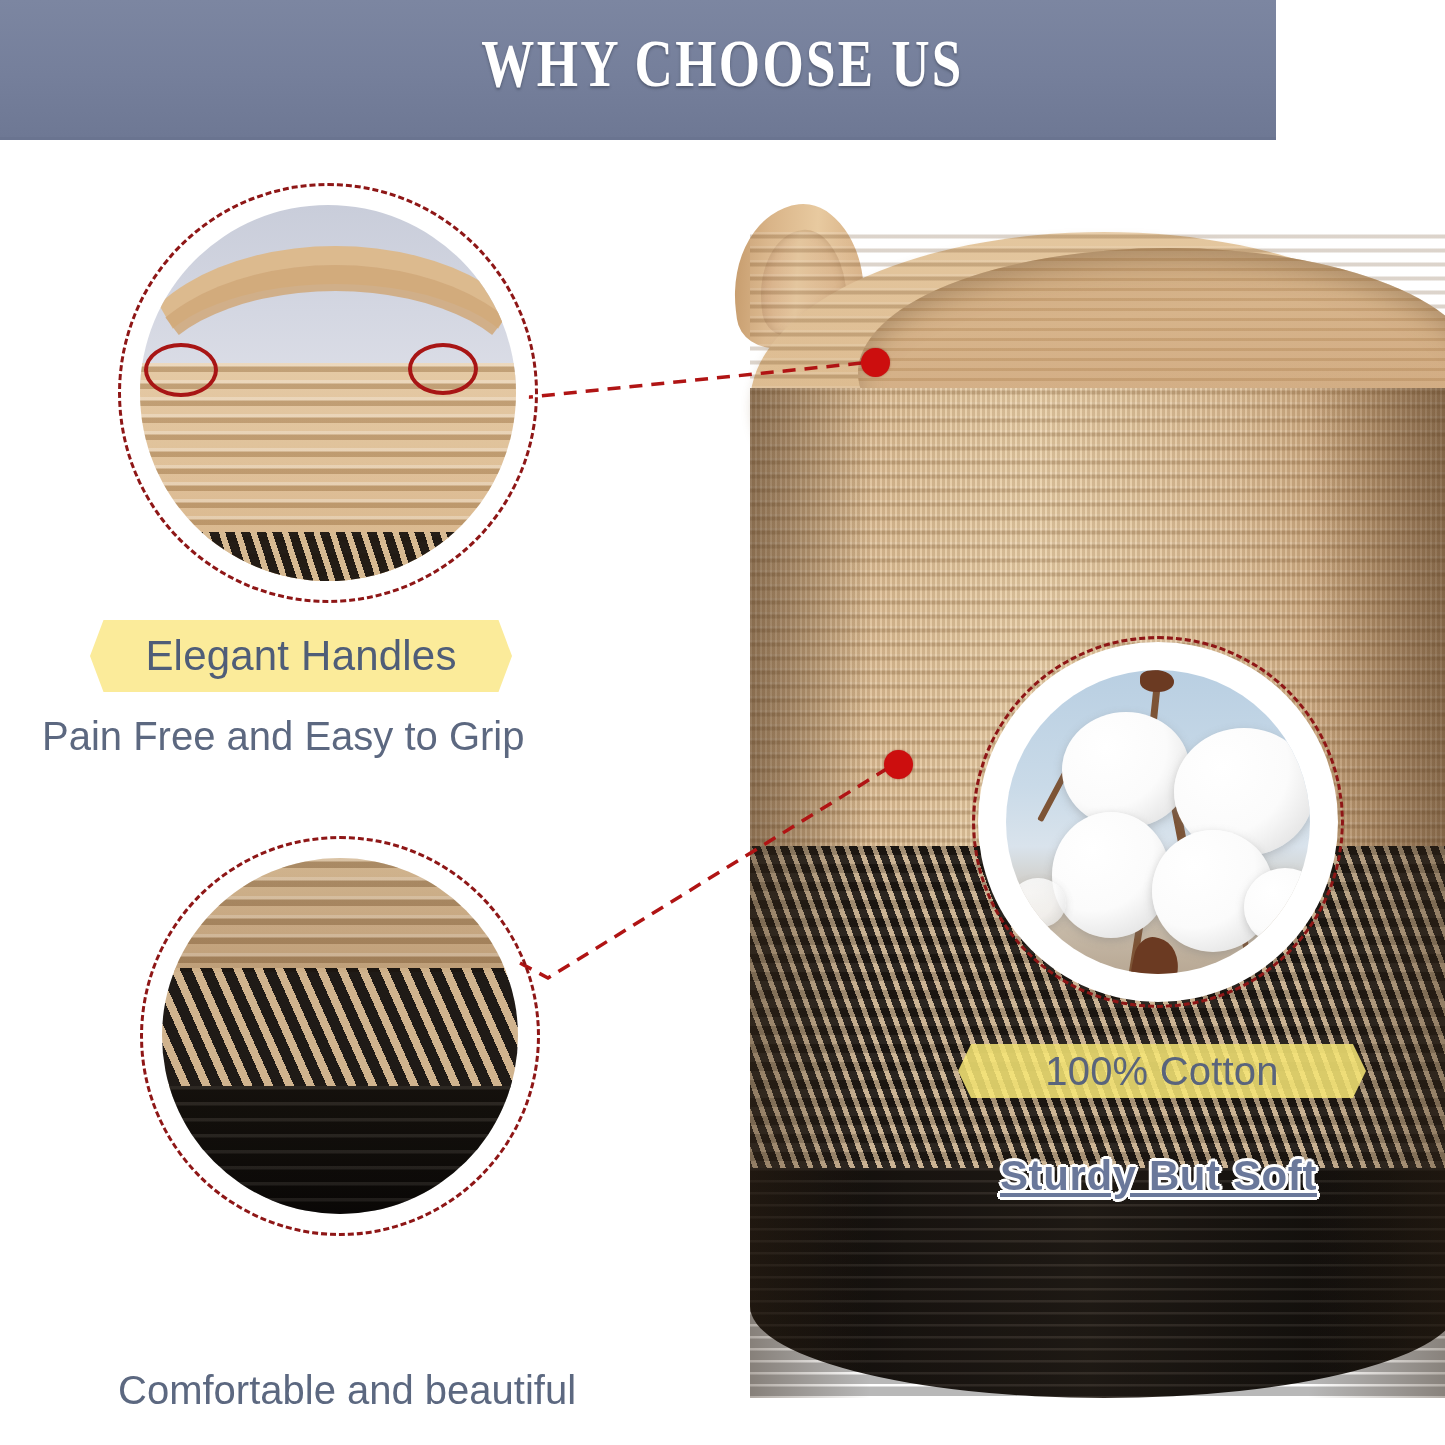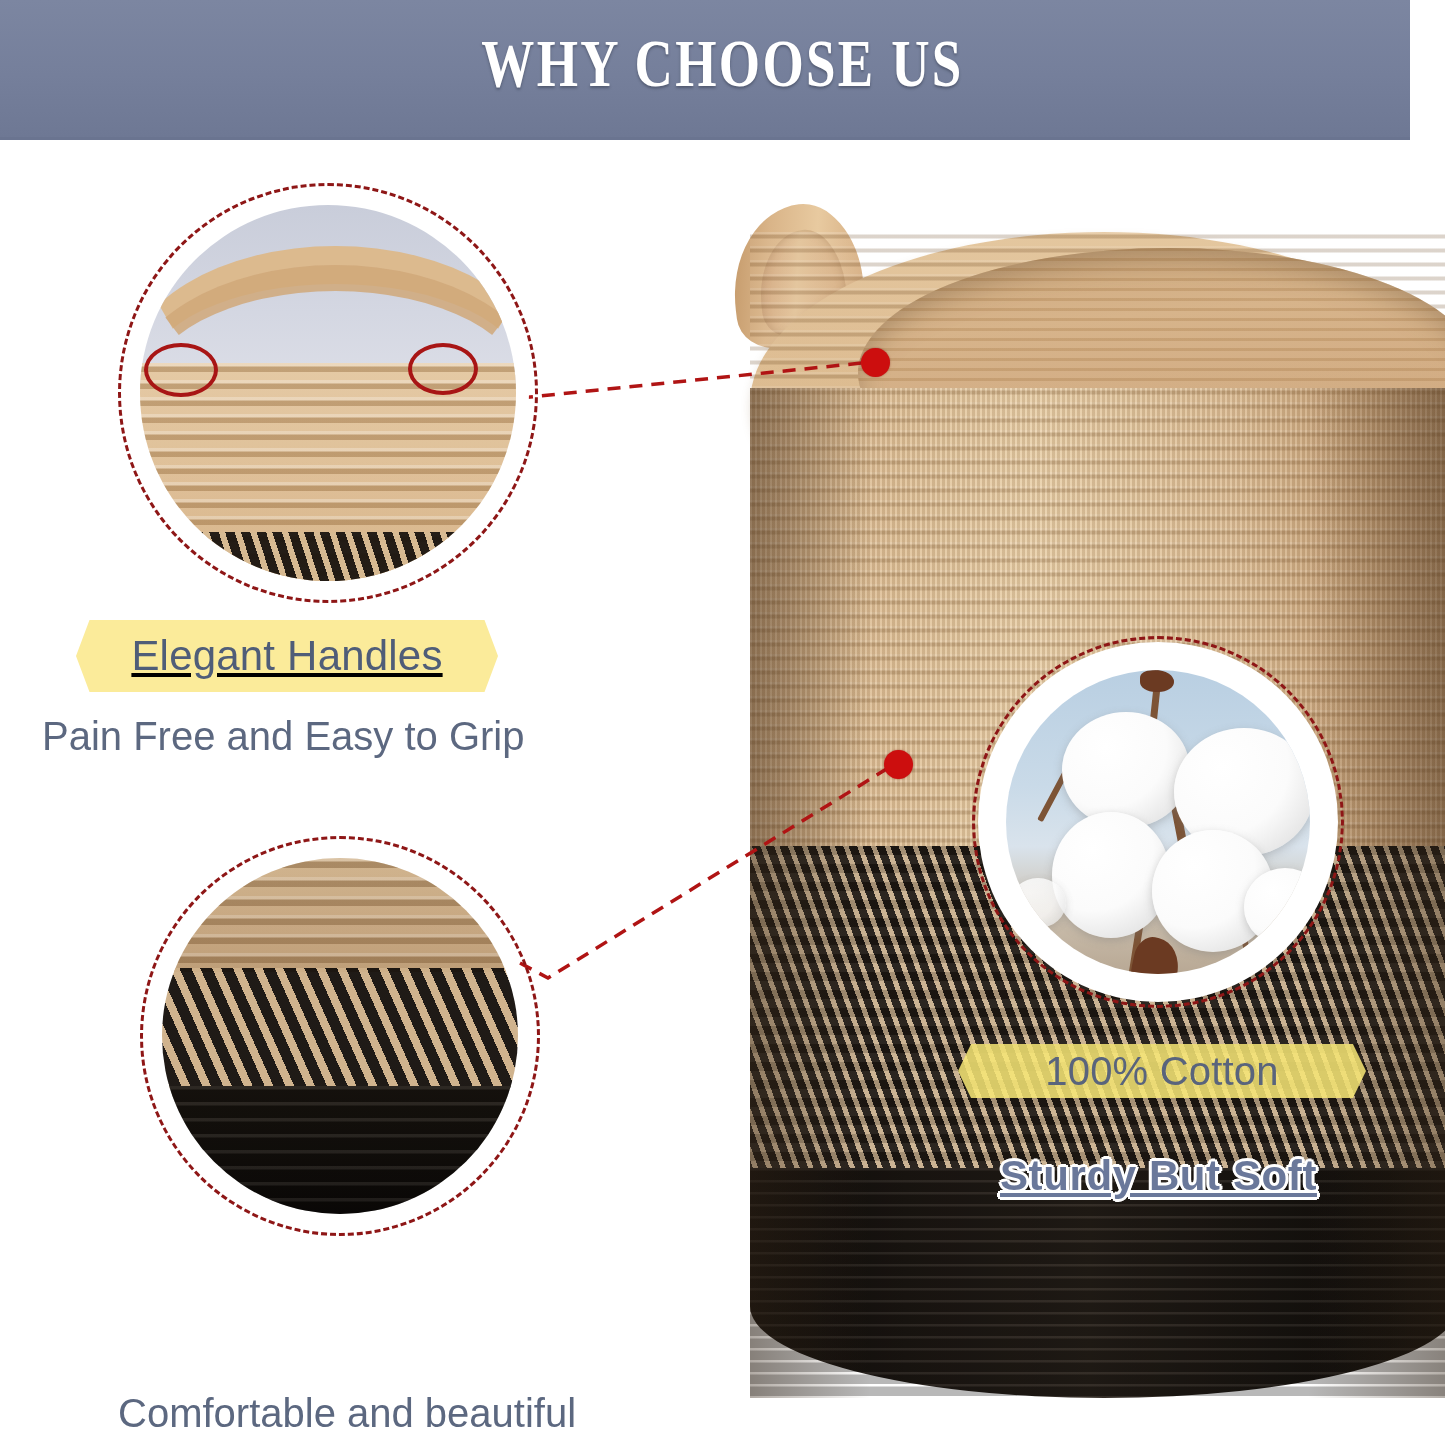--- a/index.html
+++ b/index.html
@@ -1,21 +1,21 @@
 <!DOCTYPE html>
 <html><head>
 <meta charset="utf-8">
 <style>
   html,body{margin:0;padding:0;background:#fff;}
   body{width:1445px;height:1445px;overflow:hidden;
        font-family:"Liberation Sans","DejaVu Sans",sans-serif;}
   #stage{position:relative;width:1445px;height:1445px;background:#ffffff;overflow:hidden;}
 
   
-  .header-banner{position:absolute;left:0;top:0;width:1410px;height:137px;
+  .header-banner{position:absolute;left:0;top:0;width:1276px;height:137px;
     background:linear-gradient(180deg,#7c86a1 0%,#757f9b 55%,#6e7894 100%);
     border-bottom:3px solid #6a7490;}
   .header-title{position:absolute;left:0;top:24px;width:1445px;text-align:center;
     font-family:"Liberation Serif","DejaVu Serif",serif;
     font-weight:700;font-size:68px;letter-spacing:3px;color:#ffffff;
     transform:scaleX(0.78);transform-origin:center top;
     text-shadow:0 2px 3px rgba(40,46,62,.45);}
 
   
   .basket-wrap{position:absolute;left:700px;top:198px;width:760px;height:1215px;}
@@ -138,24 +138,24 @@
   .dot{position:absolute;border-radius:50%;background:#cc0e0e;
     box-shadow:0 0 2px rgba(120,0,0,.5);}
   svg.lines{position:absolute;left:0;top:0;width:1445px;height:1445px;pointer-events:none;}
 
   
   .hex{position:absolute;display:flex;align-items:center;justify-content:center;
     clip-path:polygon(3.2% 0,96.8% 0,100% 50%,96.8% 100%,3.2% 100%,0 50%);}
   .hex-text{font-size:42px;color:#4f5d78;white-space:nowrap;letter-spacing:.2px;}
   .sub{position:absolute;font-size:40px;color:#5c6880;white-space:nowrap;}
 
-  .hex1{left:76px;top:620px;width:422px;height:72px;background:#fbeb9a;text-decoration:underline;}
+  .hex1{left:90px;top:620px;width:422px;height:72px;background:#fbeb9a;}
   .sub1{left:42px;top:714px;text-align:right;}
   .hex2{left:35px;top:1278px;width:610px;height:68px;background:#fbeb9a;}
-  .sub2{left:118px;top:1368px;margin-top:23px;}
+  .sub2{left:118px;top:1368px;}
   .hex3{left:958px;top:1044px;width:408px;height:54px;
     background:rgba(247,231,118,.86);}
   .hex3 .hex-text{font-size:40px;color:#59647c;}
 
   .outline-text{position:absolute;font-size:42px;font-weight:700;color:#6a789a;
     white-space:nowrap;letter-spacing:.6px;
     text-shadow:
       -2px -2px 0 #fff, 2px -2px 0 #fff, -2px 2px 0 #fff, 2px 2px 0 #fff,
       -3px 0 0 #fff, 3px 0 0 #fff, 0 -3px 0 #fff, 0 3px 0 #fff;}
   .sbs{left:1000px;top:1152px;text-decoration:underline;}

